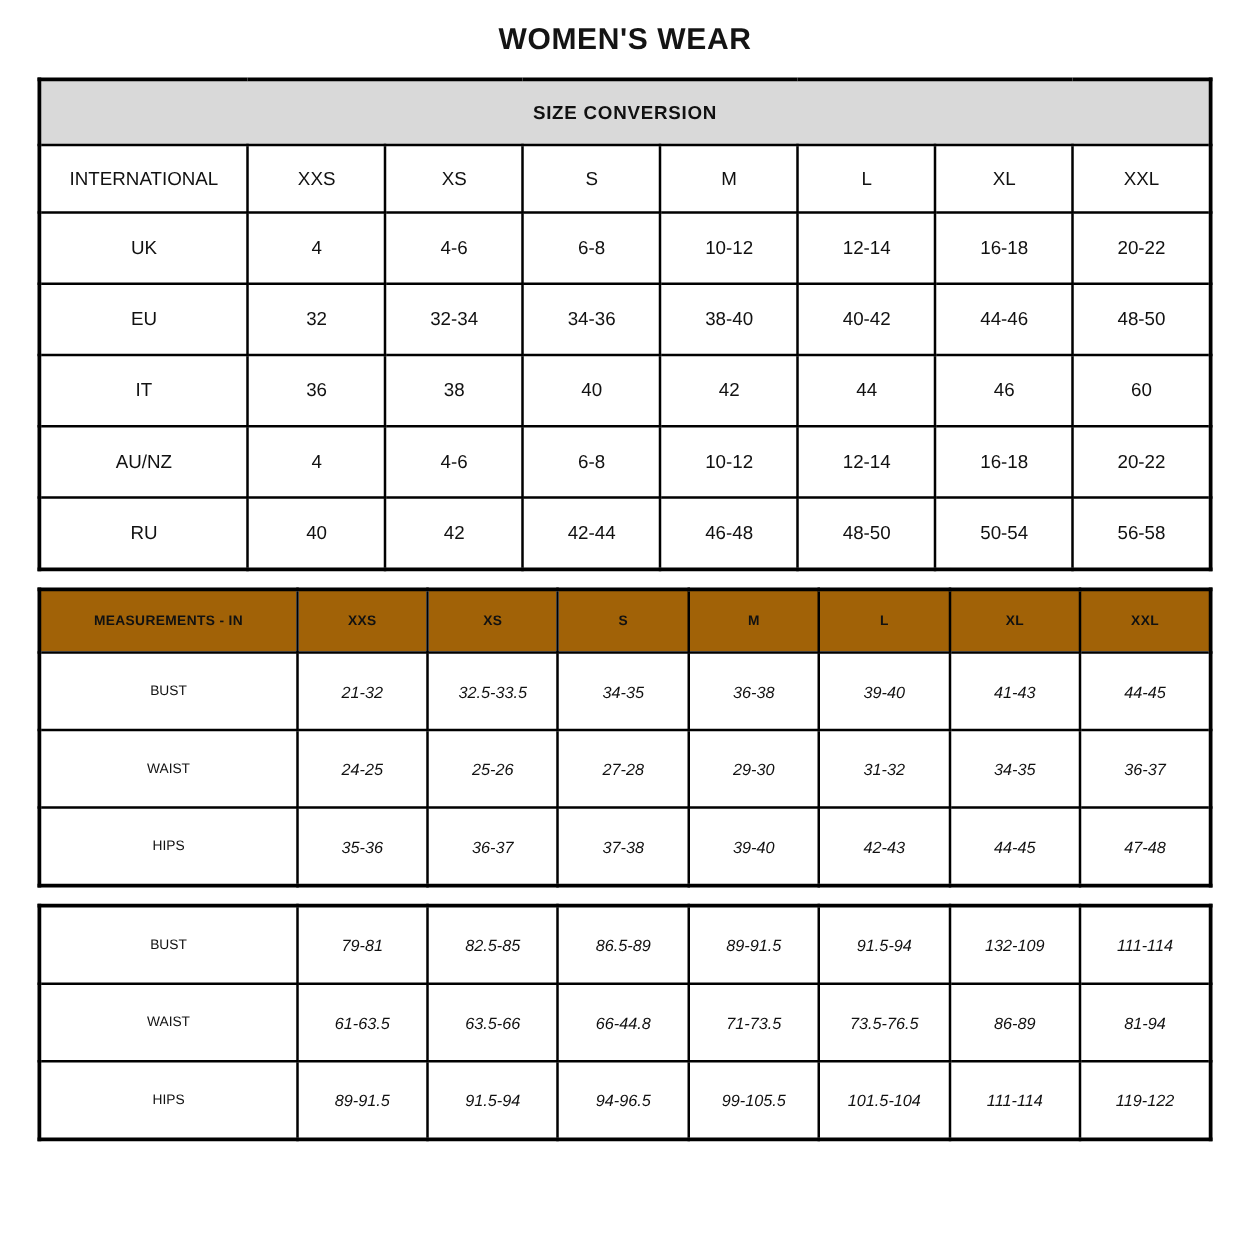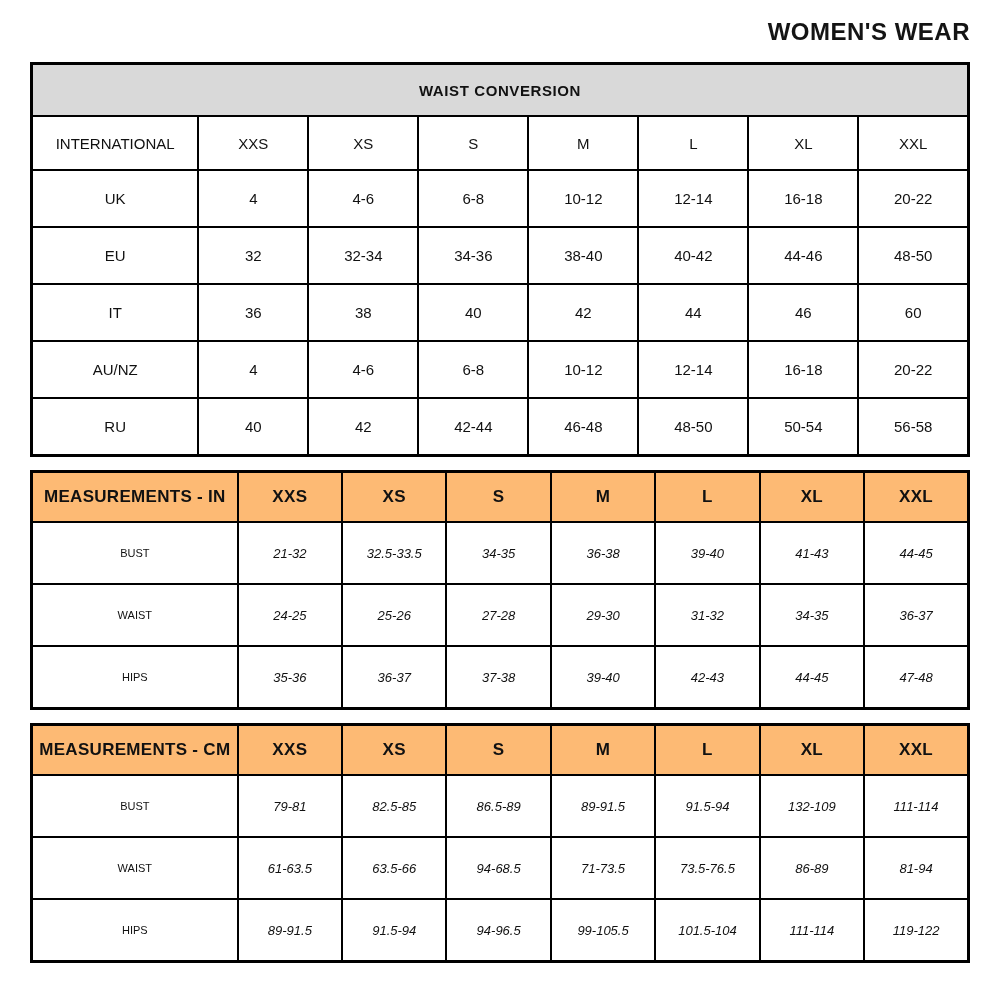--- a/index.html
+++ b/index.html
@@ -9,21 +9,21 @@
     font-family: "Liberation Sans", "DejaVu Sans", sans-serif;
     color: #111111;
   }
   .sheet {
     width: 1000px;
     box-sizing: border-box;
     padding: 14px 30px 16px 30px;
     background: #ffffff;
   }
   .page-title {
-    text-align: right;
+    text-align: center;
     font-size: 24px;
     font-weight: 700;
     letter-spacing: 0.5px;
     margin: 4px 0 16px 0;
     color: #141414;
   }
   table {
     width: 100%;
     border-collapse: collapse;
     table-layout: fixed;
@@ -43,23 +43,23 @@
     background: #d9d9d9;
     height: 50px;
     font-size: 15px;
     font-weight: 700;
     letter-spacing: 0.6px;
   }
   .sc-head td { height: 52px; font-size: 15px; font-weight: 400; }
   .sc-row  td { height: 55px; font-size: 15px; font-weight: 400; }
   
   .m-head th {
-    background: #fdba74;
+    background: #a16207;
     height: 48px;
-    font-size: 17px;
+    font-size: 11px;
     font-weight: 700;
     letter-spacing: 0.3px;
   }
   .m-row td { height: 60px; }
   .m-row .row-label { font-size: 11px; font-weight: 400; }
   .m-row .val { font-size: 13px; font-weight: 400; font-style: italic; }
 </style>
 </head>
 <body>
 
@@ -73,21 +73,21 @@
       <col style="width:11.743%">
         <col style="width:11.743%">
         <col style="width:11.743%">
       <col style="width:11.743%">
         <col style="width:11.743%">
         <col style="width:11.743%">
         <col style="width:11.743%">
     </colgroup>
     <tbody>
         <tr>
-      <td class="band-cell" colspan="8">WAIST CONVERSION</td>
+      <td class="band-cell" colspan="8">SIZE CONVERSION</td>
     </tr>
     <tr class="sc-head">
       <td>INTERNATIONAL</td>
       <td>XXS</td>
       <td>XS</td>
       <td>S</td>
       <td>M</td>
       <td>L</td>
       <td>XL</td>
       <td>XXL</td>
@@ -205,45 +205,35 @@
       <col style="width:22%">
       <col style="width:11.143%">
         <col style="width:11.143%">
         <col style="width:11.143%">
       <col style="width:11.143%">
         <col style="width:11.143%">
         <col style="width:11.143%">
         <col style="width:11.143%">
     </colgroup>
     <tbody>
-        <tr class="m-head">
-      <th>MEASUREMENTS - CM</th>
-      <th>XXS</th>
-      <th>XS</th>
-      <th>S</th>
-      <th>M</th>
-      <th>L</th>
-      <th>XL</th>
-      <th>XXL</th>
-    </tr>
     <tr class="m-row">
       <td class="row-label">BUST</td>
       <td class="val">79-81</td>
       <td class="val">82.5-85</td>
       <td class="val">86.5-89</td>
       <td class="val">89-91.5</td>
       <td class="val">91.5-94</td>
       <td class="val">132-109</td>
       <td class="val">111-114</td>
     </tr>
     <tr class="m-row">
       <td class="row-label">WAIST</td>
       <td class="val">61-63.5</td>
       <td class="val">63.5-66</td>
-      <td class="val">94-68.5</td>
+      <td class="val">66-44.8</td>
       <td class="val">71-73.5</td>
       <td class="val">73.5-76.5</td>
       <td class="val">86-89</td>
       <td class="val">81-94</td>
     </tr>
     <tr class="m-row">
       <td class="row-label">HIPS</td>
       <td class="val">89-91.5</td>
       <td class="val">91.5-94</td>
       <td class="val">94-96.5</td>

